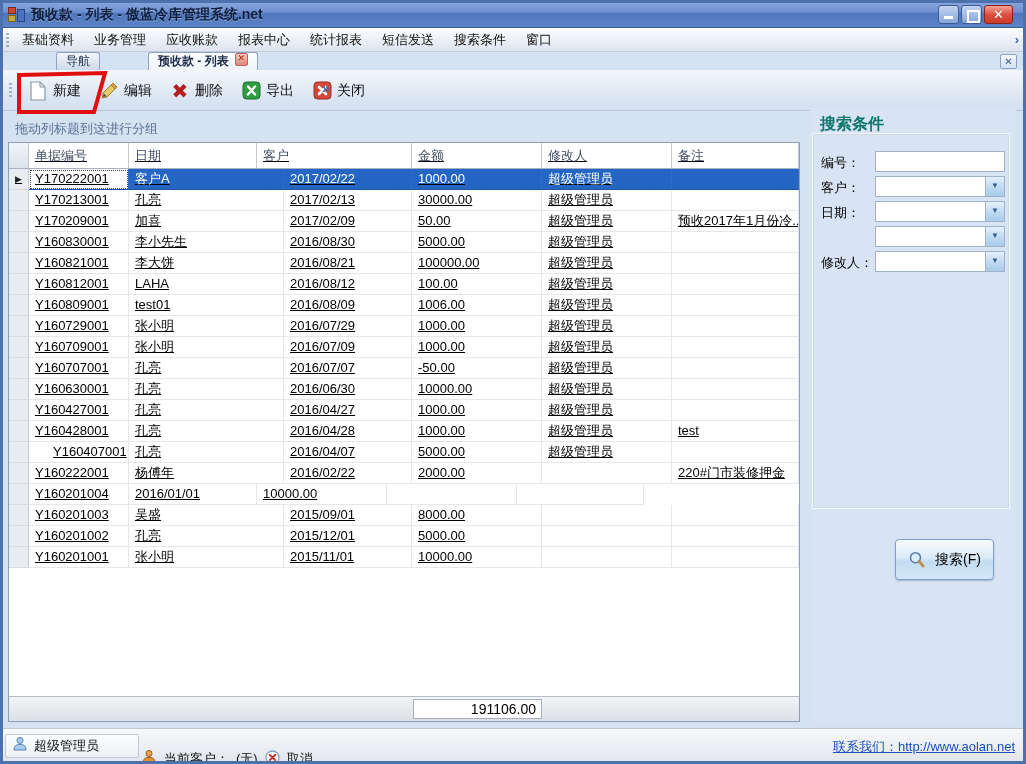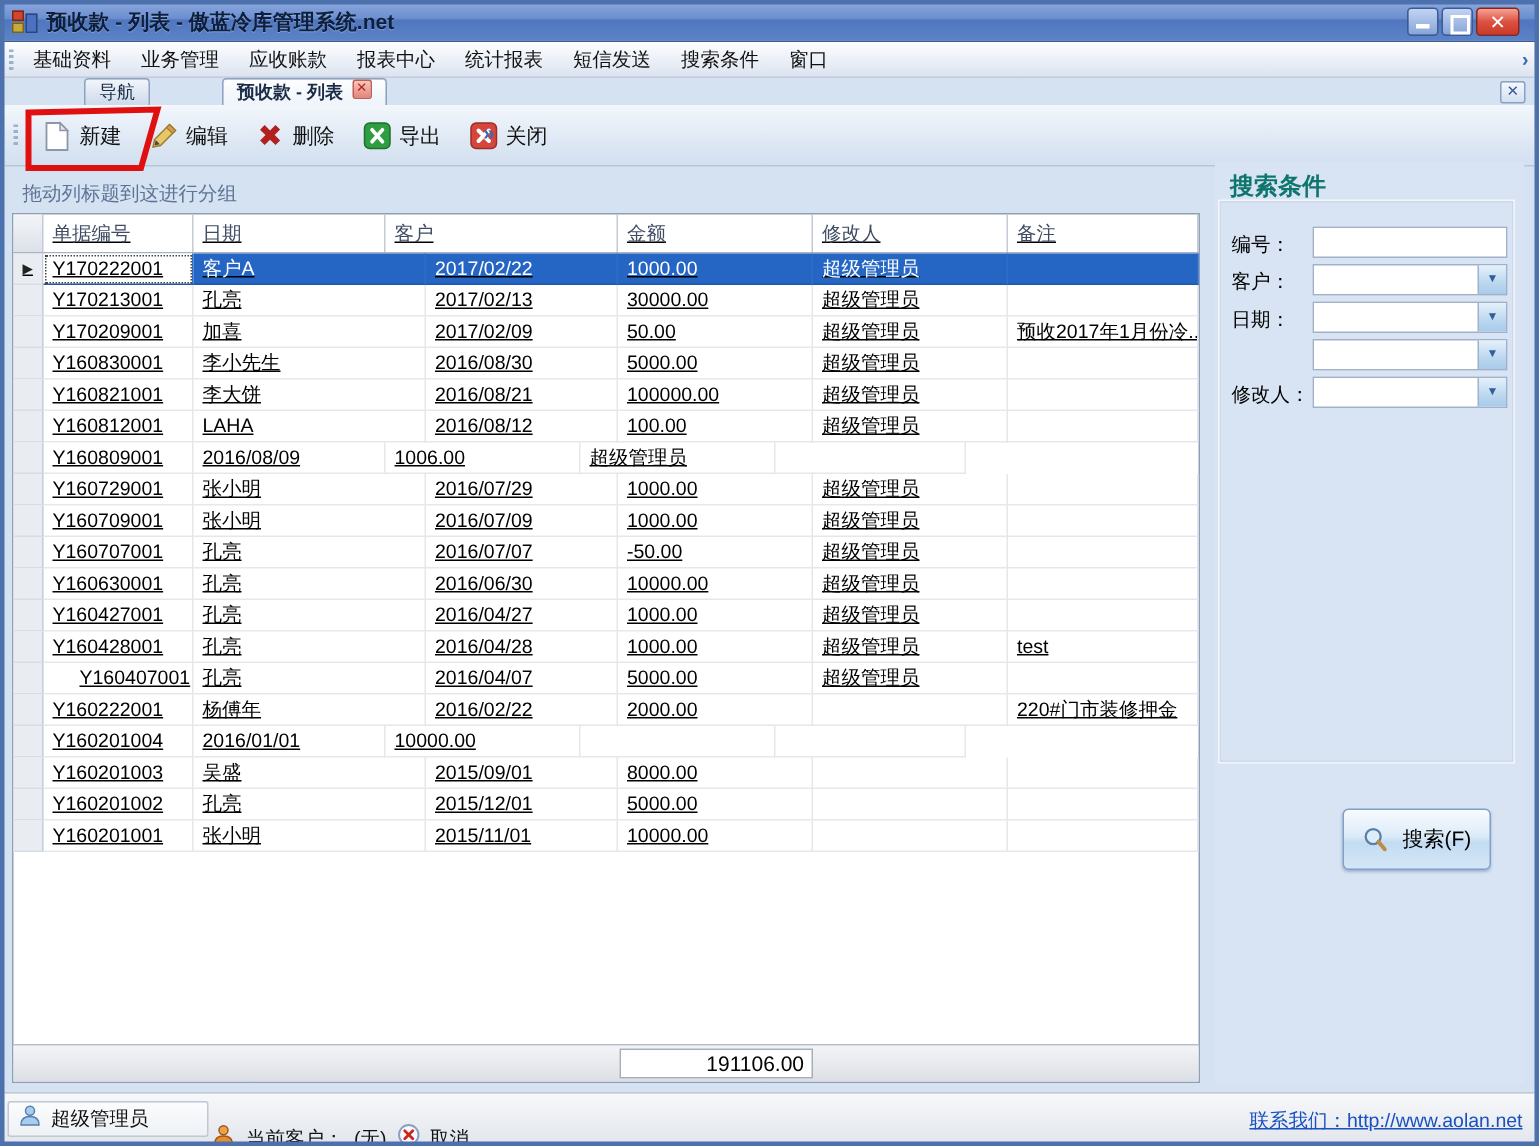--- a/index.html
+++ b/index.html
@@ -269,20 +269,21 @@
           <div class="g-cell" style="width: 100px;">Y160812001</div>
           <div class="g-cell" style="width: 155px;">LAHA</div>
           <div class="g-cell" style="width: 128px;">2016/08/12</div>
           <div class="g-cell num" style="width: 130px;">100.00</div>
           <div class="g-cell" style="width: 130px;">超级管理员</div>
           <div class="g-cell" style="width: 127px;"></div>
         </div>
         <div class="g-row">
           <div class="g-cell ind" style="width: 20px;"></div>
           <div class="g-cell" style="width: 100px;">Y160809001</div>
+          <div class="g-cell" style="width: 155px;">test01</div>
           <div class="g-cell" style="width: 128px;">2016/08/09</div>
           <div class="g-cell num" style="width: 130px;">1006.00</div>
           <div class="g-cell" style="width: 130px;">超级管理员</div>
           <div class="g-cell" style="width: 127px;"></div>
         </div>
         <div class="g-row">
           <div class="g-cell ind" style="width: 20px;"></div>
           <div class="g-cell" style="width: 100px;">Y160729001</div>
           <div class="g-cell" style="width: 155px;">张小明</div>
           <div class="g-cell" style="width: 128px;">2016/07/29</div>

